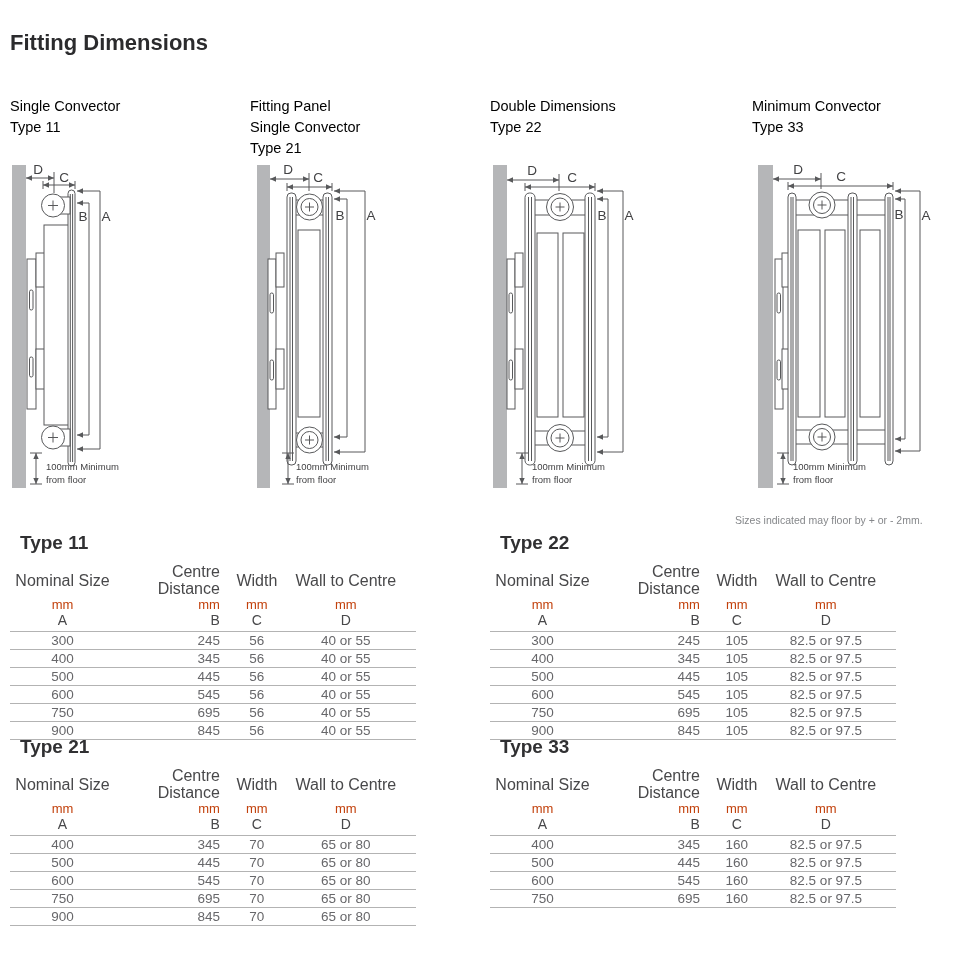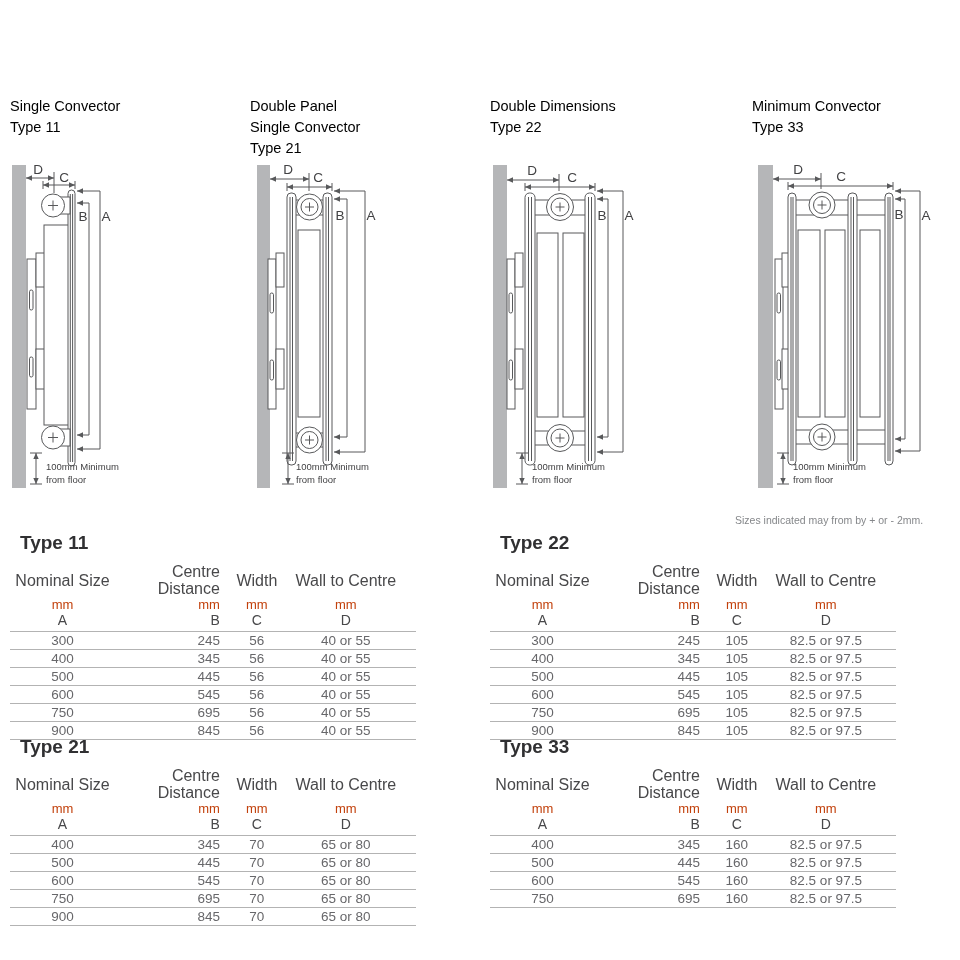--- a/index.html
+++ b/index.html
@@ -28,27 +28,28 @@
   svg .arrow{fill:#58595b;stroke:none;}
   svg text{font-family:"Liberation Sans",sans-serif;fill:#424244;}
   svg text.dim{font-size:13.5px;text-anchor:middle;}
   svg text.floor{font-size:9.5px;text-anchor:start;}
 </style>
 </head>
 <body>
 
 <div class="page">
 
+  <h1 class="title">Fitting Dimensions</h1>
 
   <div class="dia-head" style="left:10px">
     <div>Single Convector</div>
     <div>Type 11</div>
   </div>
   <div class="dia-head" style="left:250px">
-    <div>Double Panel</div>
+    <div>Fitting Panel</div>
     <div>Single Convector</div>
     <div>Type 21</div>
   </div>
   <div class="dia-head" style="left:490px">
     <div>Double Dimensions</div>
     <div>Type 22</div>
   </div>
   <div class="dia-head" style="left:752px">
     <div>Minimum Convector</div>
     <div>Type 33</div>
@@ -334,21 +335,21 @@
       <line x1="25" y1="290" x2="37" y2="290"></line>
         <line x1="25" y1="321" x2="37" y2="321"></line>
       <line x1="31" y1="290" x2="31" y2="321"></line>
       <polygon class="arrow" points="31,290 28.3,296 33.7,296"></polygon>
         <polygon class="arrow" points="31,321 28.3,315 33.7,315"></polygon>
     </g>
     <text class="floor" x="41" y="307">100mm Minimum</text>
     <text class="floor" x="41" y="320">from floor</text>
   </svg>
 
-  <div class="sizes-note">Sizes indicated may from by + or - 2mm.</div>
+  <div class="sizes-note">Sizes indicated may floor by + or - 2mm.</div>
 
   <section class="tbl" style="left:10px;top:532px">
     <h2>Type 11</h2>
     <table class="dim-table">
         <thead>
           <tr class="hname">
             <th>Nominal Size</th>
             <th>Centre Distance</th>
             <th>Width</th>
             <th>Wall to Centre</th>

